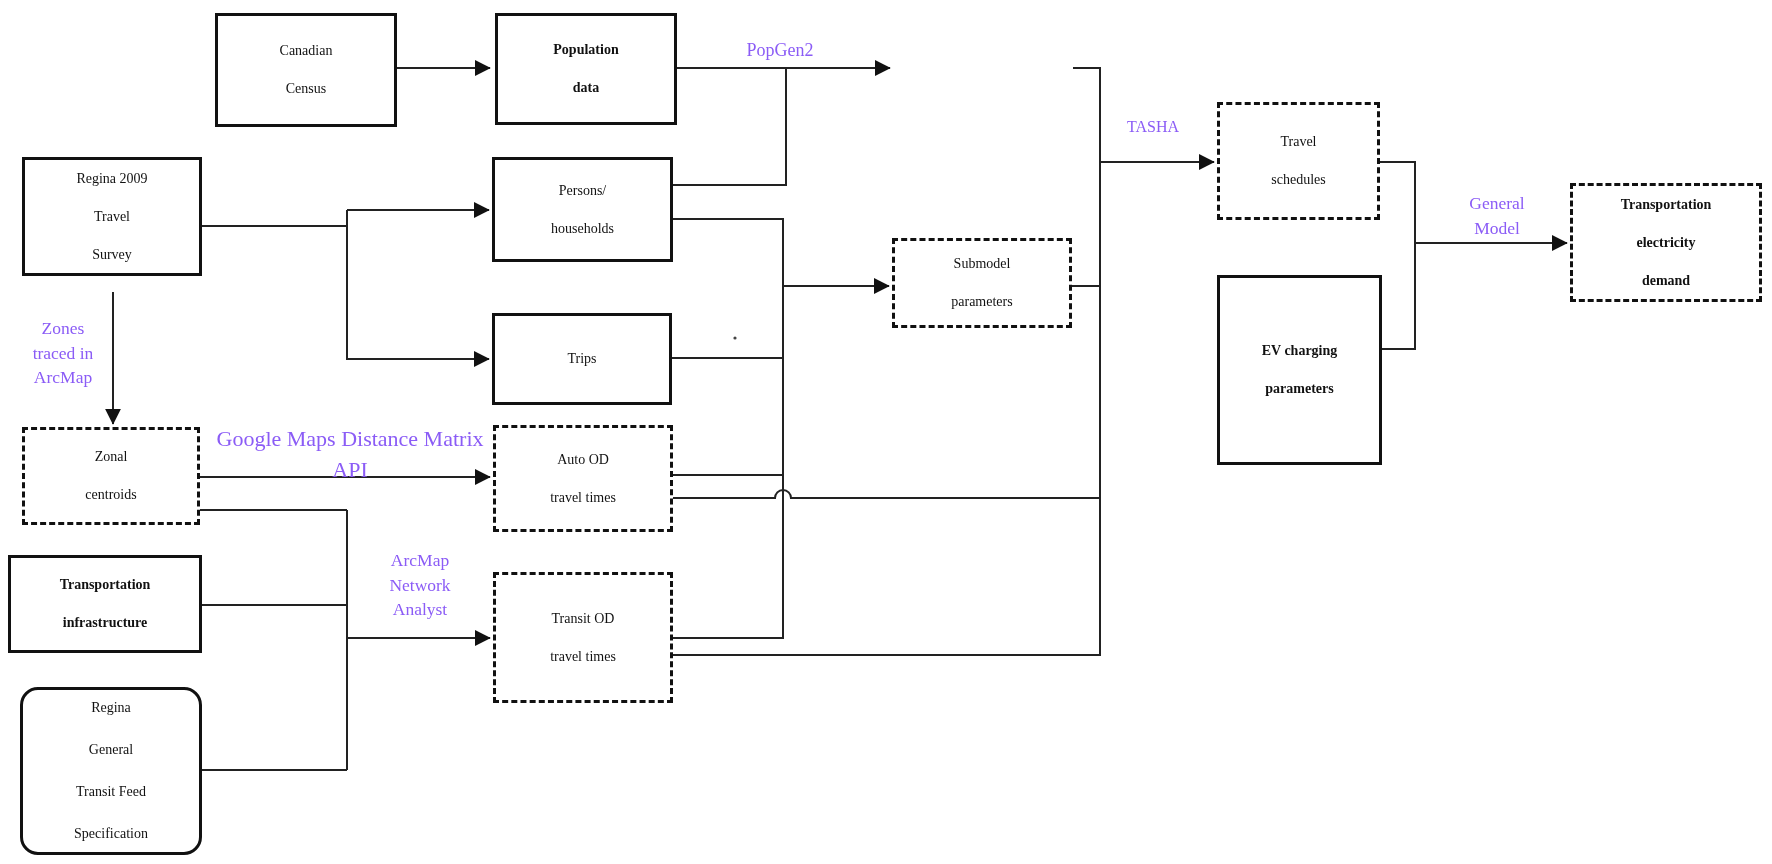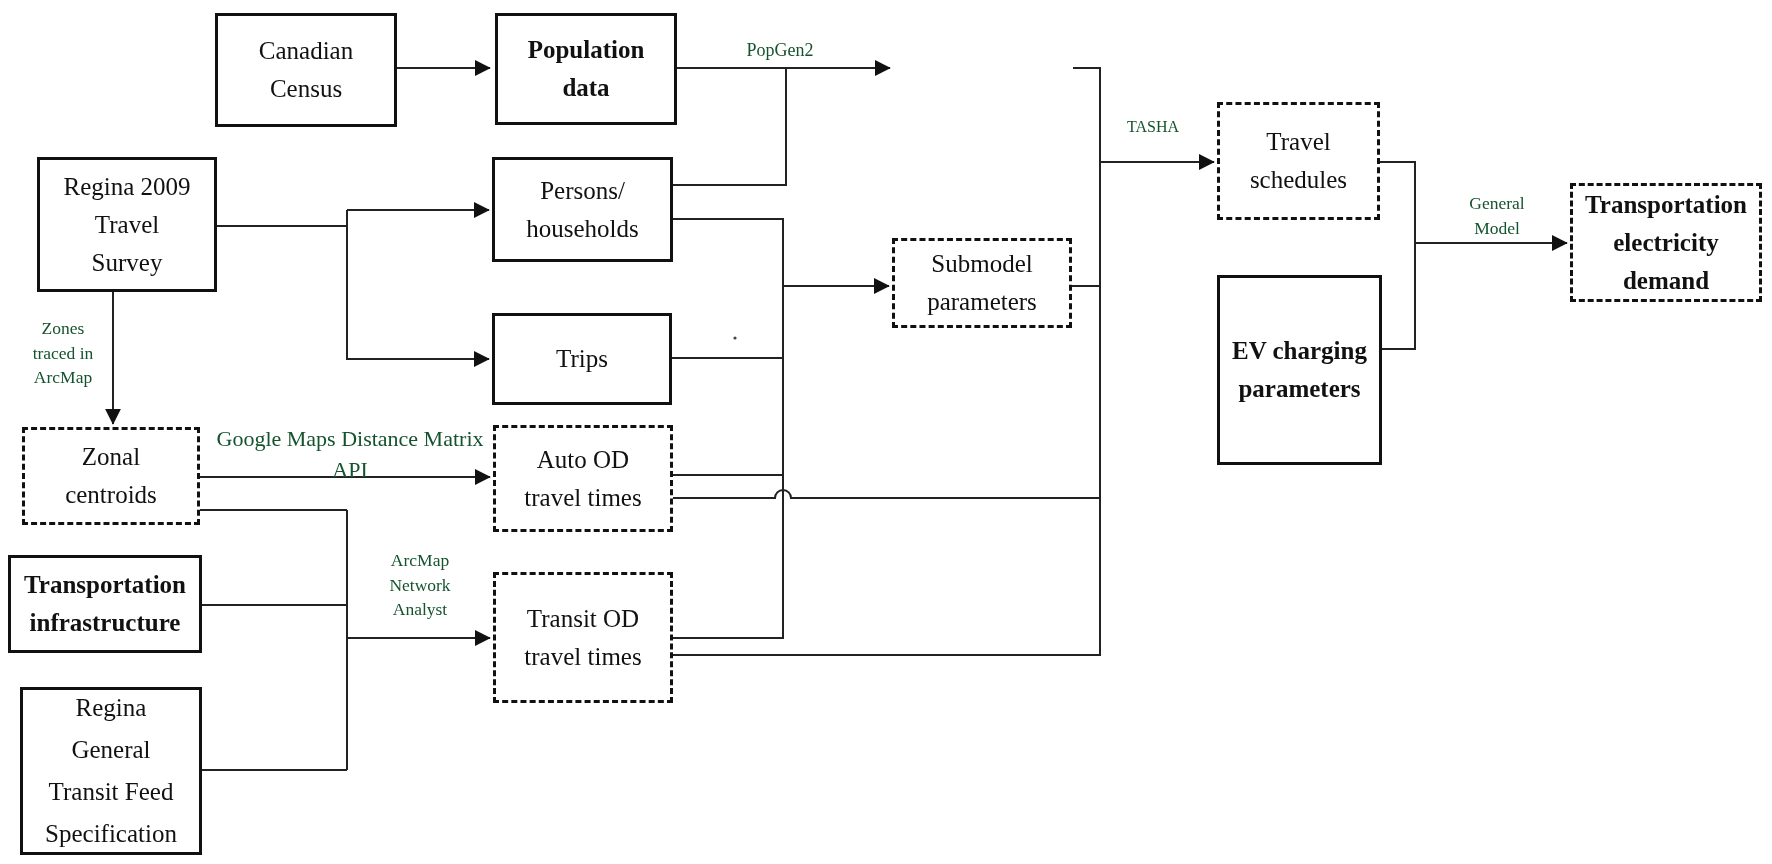--- a/index.html
+++ b/index.html
@@ -3,30 +3,30 @@
 <meta charset="utf-8">
 <style>
   html,body{margin:0;padding:0;background:#ffffff;}
   .canvas{
     position:relative;width:1772px;height:864px;background:#ffffff;
     font-family:"Liberation Serif", serif;color:#111;overflow:hidden;
   }
   .box{
     position:absolute;box-sizing:border-box;
     display:flex;align-items:center;justify-content:center;
-    text-align:center;font-size:25px;line-height:38px;
+    text-align:center;font-size:14px;line-height:38px;
     white-space:pre-line;background:#ffffff;
   }
   .box.solid{border:3px solid #111;}
   .box.dashed{border:3px dashed #111;}
   .box.bold{font-weight:bold;}
-  .box.lh-tall{line-height:42px;}
+  .box.lh-tall{line-height:42px;border-radius:18px;}
   .edge-label{
     position:absolute;text-align:center;font-size:17.5px;line-height:1.4;
-    white-space:pre-line;color:#14532d;
+    white-space:pre-line;color:#8b5cf6;
   }
   svg.connectors{position:absolute;left:0;top:0;}
 </style>
 </head>
 <body>
 
 <div class="canvas">
 
   <svg class="connectors" width="1772" height="864" viewBox="0 0 1772 864">
     <defs>
@@ -82,21 +82,21 @@
 
     <line x1="1415" y1="243" x2="1567" y2="243" stroke="#222" stroke-width="2" marker-end="url(#arrow)"></line>
 
     <circle cx="735" cy="338" r="1.6" fill="#444"></circle>
   </svg>
 
   <div class="box solid" style="left:215px;top:13px;width:182px;height:114px">Canadian
 Census</div>
   <div class="box solid bold" style="left:495px;top:13px;width:182px;height:112px">Population
 data</div>
-  <div class="box solid" style="left:37px;top:157px;width:180px;height:135px">Regina 2009
+  <div class="box solid" style="left:22px;top:157px;width:180px;height:119px">Regina 2009
 Travel
 Survey</div>
   <div class="box solid" style="left:492px;top:313px;width:180px;height:92px">Trips</div>
   <div class="box solid" style="left:492px;top:157px;width:181px;height:105px">Persons/
 households</div>
   <div class="box solid bold" style="left:8px;top:555px;width:194px;height:98px">Transportation
 infrastructure</div>
   <div class="box solid lh-tall" style="left:20px;top:687px;width:182px;height:168px">Regina
 General
 Transit Feed

